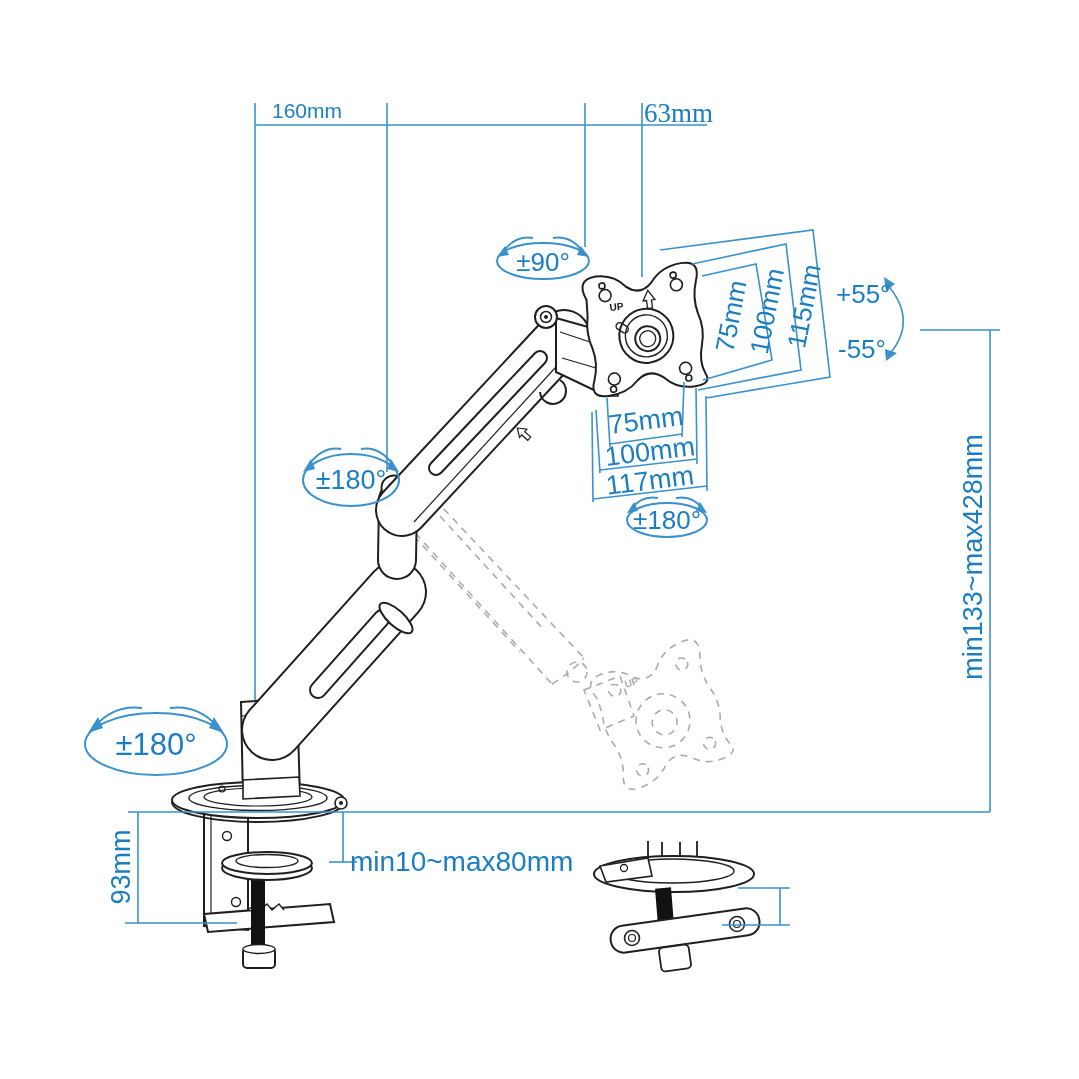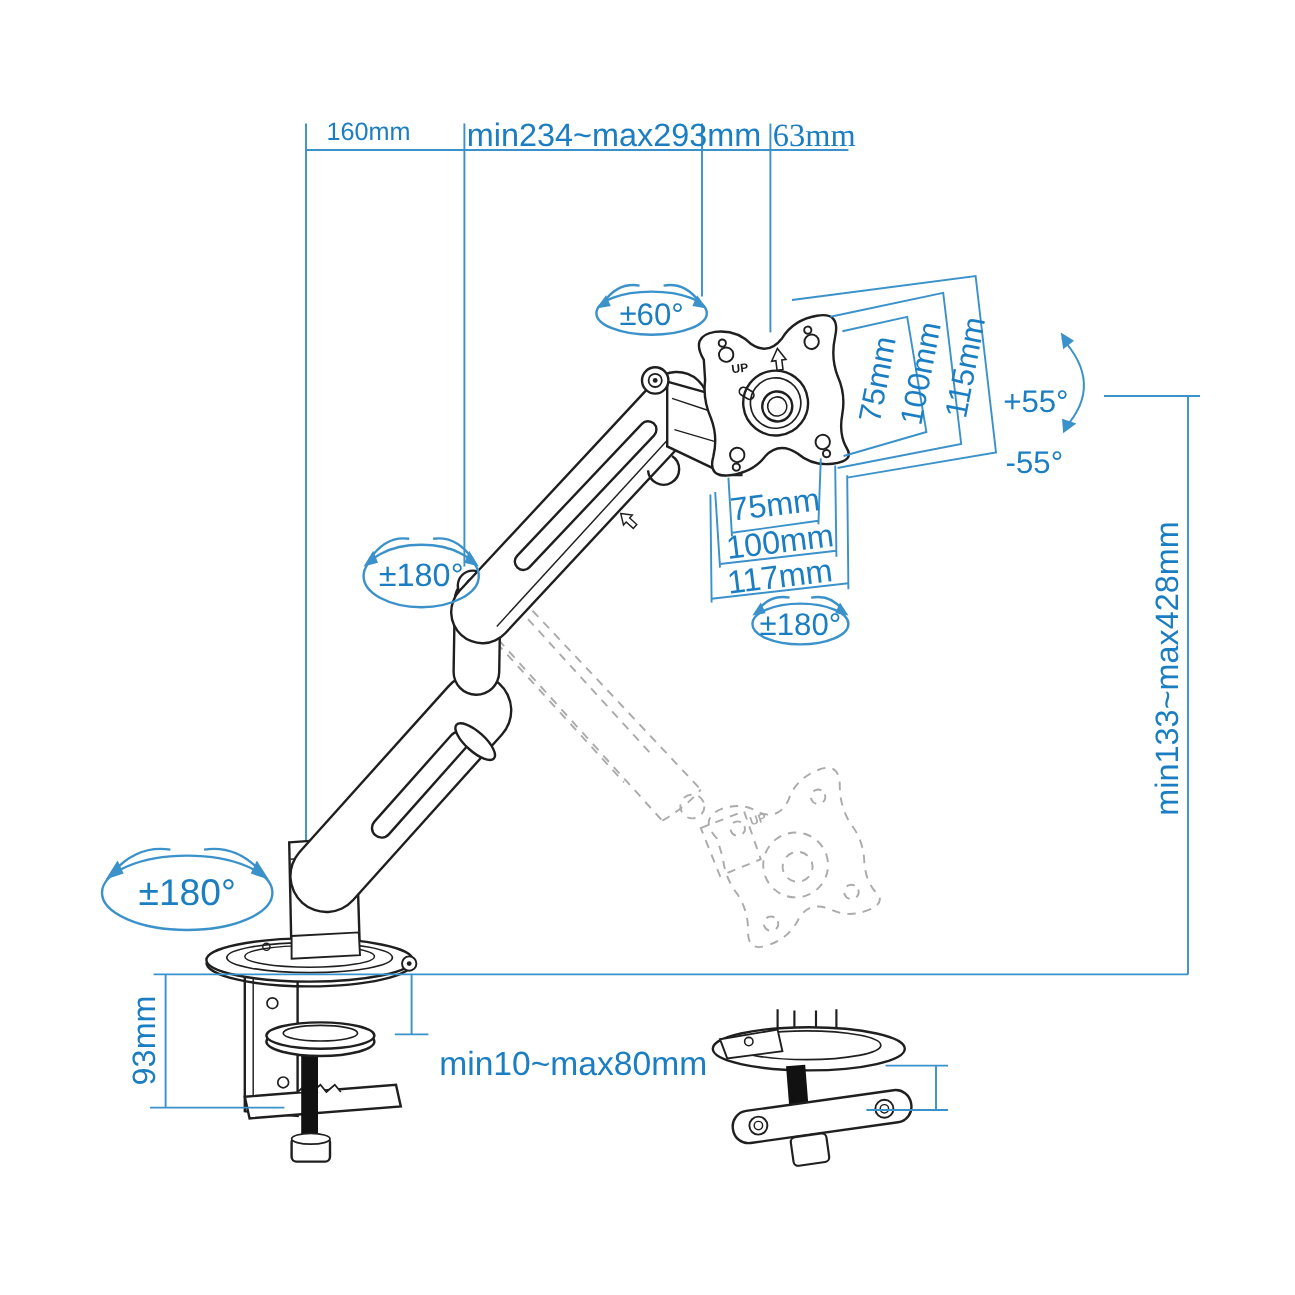--- a/index.html
+++ b/index.html
@@ -229,29 +229,28 @@
       <path d="M142,708 Q115,704 95,726" stroke-width="2"></path>
       <polygon points="88,733 98,717 103,728" fill="#3b92cb" stroke="none"></polygon>
       <path d="M170,708 Q197,704 217,726" stroke-width="2"></path>
       <polygon points="224,733 214,717 209,728" fill="#3b92cb" stroke="none"></polygon>
     </g>
   </g>
 </svg>
 
 <div class="lbl" style="left:272px;top:100px;font-size:21px;">160mm</div>
 
-<div class="lbl" style="left:389px;top:100px;font-size:27px;">min234~max293mm</div>
 
 <div class="lbl" style="left:644px;top:100px;font-size:27px;font-family:Liberation Serif, serif;">63mm</div>
 
-<div class="lbl ctr" style="left:543px;top:262px;font-size:26px;">±60°</div>
-
-<div class="lbl" style="left:836px;top:281px;font-size:26px;margin-top:40px;">+55°</div>
-
-<div class="lbl" style="left:838px;top:336px;font-size:26px;margin-top:36px;">-55°</div>
+<div class="lbl ctr" style="left:543px;top:262px;font-size:26px;">±90°</div>
+
+<div class="lbl" style="left:836px;top:281px;font-size:26px;">+55°</div>
+
+<div class="lbl" style="left:838px;top:336px;font-size:26px;">-55°</div>
 
 <div class="lbl r79" style="left:731px;top:316px;font-size:26px;">75mm</div>
 
 <div class="lbl r79" style="left:767px;top:311px;font-size:26px;">100mm</div>
 
 <div class="lbl r79" style="left:804px;top:306px;font-size:26px;">115mm</div>
 
 <div class="lbl r7" style="left:646px;top:421px;font-size:27px;">75mm</div>
 
 <div class="lbl r7" style="left:650px;top:452px;font-size:27px;">100mm</div>
@@ -261,16 +260,16 @@
 <div class="lbl ctr" style="left:667px;top:520px;font-size:26px;">±180°</div>
 
 <div class="lbl ctr" style="left:351px;top:480px;font-size:27px;">±180°</div>
 
 <div class="lbl ctr" style="left:156px;top:744px;font-size:31px;">±180°</div>
 
 <div class="lbl r90" style="left:973px;top:557px;font-size:27px;">min133~max428mm</div>
 
 <div class="lbl r90" style="left:121px;top:867px;font-size:27px;">93mm</div>
 
-<div class="lbl" style="left:350px;top:873px;font-size:28px;margin-left:16px;">min10~max80mm</div>
+<div class="lbl" style="left:350px;top:848px;font-size:28px;">min10~max80mm</div>
 
 
 </div>
 
 </body></html>

